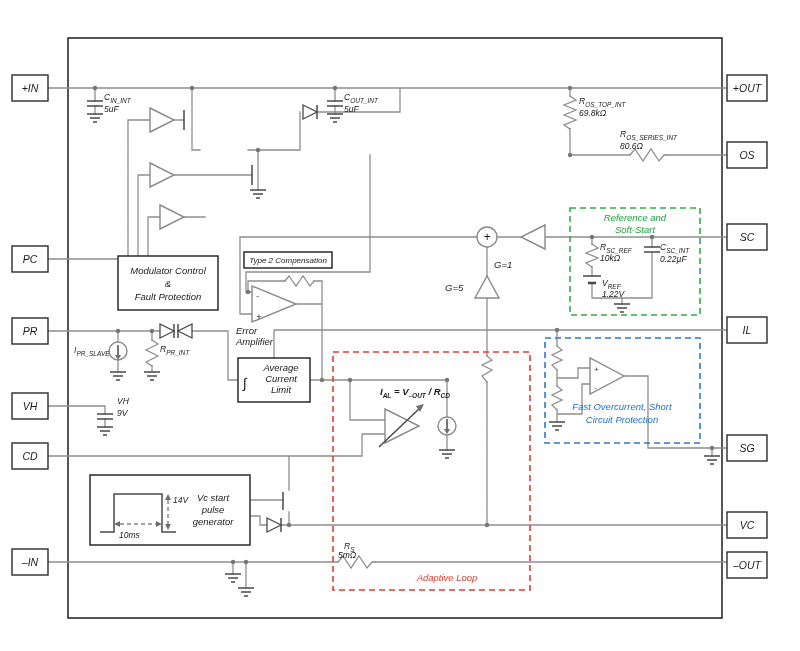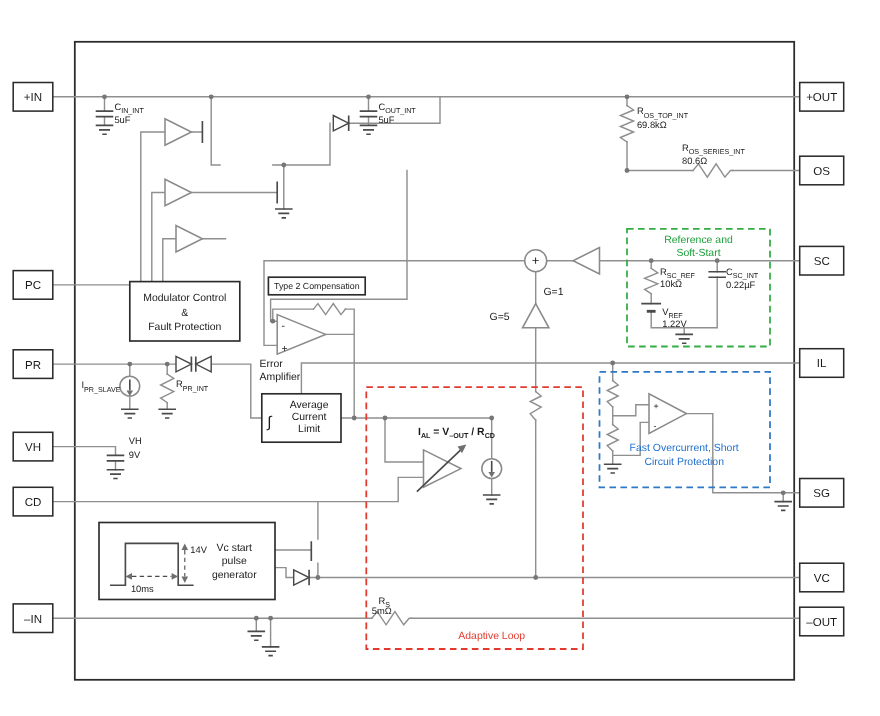--- a/index.html
+++ b/index.html
@@ -1,16 +1,16 @@
 <!DOCTYPE html>
 <html><head>
 <meta charset="utf-8">
 <style>
   html,body{margin:0;padding:0;background:#ffffff;}
-  .stage{position:relative;width:800px;height:651px;background:#fff;overflow:hidden;}
+  .stage{position:relative;width:800px;height:651px;background:#fff;overflow:hidden;font-style:italic;}
   svg{display:block;}
   text{font-family:"Liberation Sans",sans-serif;fill:#1a1a1a;}
   .t10{font-size:10.5px;}
   .t9{font-size:9.5px;}
   .t8{font-size:8.5px;}
   .t12{font-size:12px;}
   .t14{font-size:14px;}
   .sub{font-size:6.5px;}
   .mid{text-anchor:middle;}
   .bold{font-weight:bold;}

